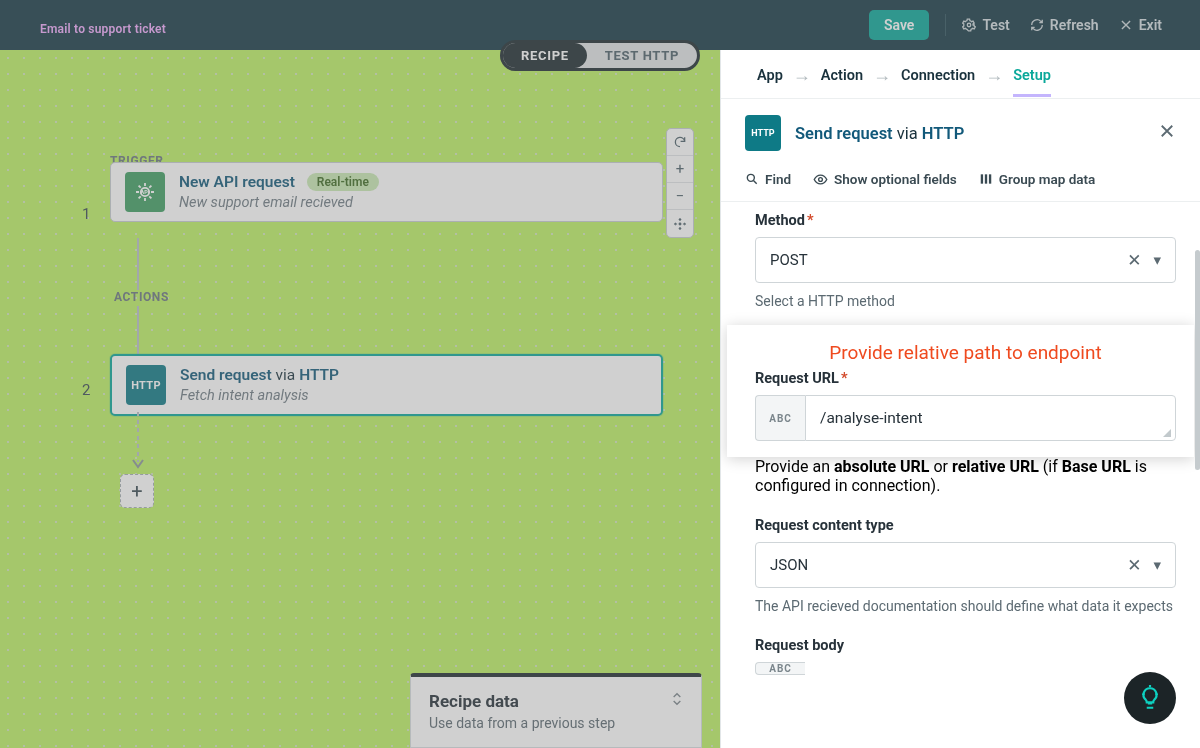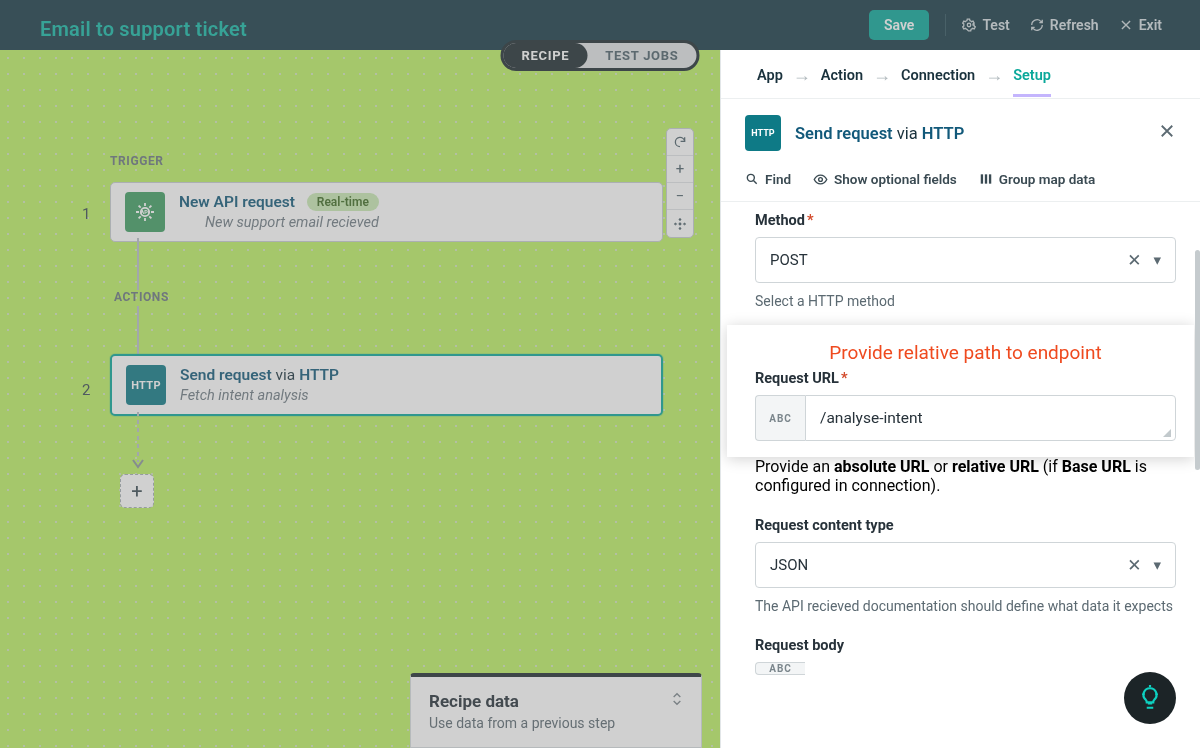--- a/index.html
+++ b/index.html
@@ -1,21 +1,21 @@
 <!DOCTYPE html>
 <html><head>
 <meta charset="utf-8">
 <style>
 * { box-sizing: border-box; margin: 0; padding: 0; font-family: -apple-system, BlinkMacSystemFont, "Segoe UI", Roboto, Helvetica, Arial, sans-serif; }
 body { width: 1200px; height: 748px; overflow: hidden; position: relative; background: #fff; }
 .shade { position:absolute; inset:0; pointer-events:none; background:rgba(120,120,120,.35); z-index:50; }
 
 
 .topbar { height:50px; background:#163945; color:#fff; display:flex; align-items:center; padding:0 28px 0 40px; position:relative; }
-.topbar .title { font-size:20px; font-weight:600; letter-spacing:.2px; color:#14b8a6;margin-top:8px; }
+.topbar .title { font-size:12px; font-weight:600; letter-spacing:.2px; color:#f0abfc;margin-top:8px; }
 .topbar .spacer { flex:1; }
 .topbar .btn { display:inline-flex; align-items:center; gap:6px; font-size:14px; font-weight:600; color:#d5dee2; padding:6px 10px; cursor:pointer; }
 .topbar .save { background:#0aa89a; color:#fff; padding:7px 15px; border-radius:5px; margin-right:10px; }
 .topbar .sep { width:1px; height:22px; background:#315560; margin:0 6px; }
 .ico { width:14px; height:14px; display:inline-block; }
 
 
 .mode-pill { position:absolute; top:40px; left:50%; transform:translateX(-50%); display:flex; background:#e0e3e5; border:3px solid #1e2b30; border-radius:22px; padding:0; z-index:10; }
 .mode-pill .seg { padding:5px 18px; font-size:13px; font-weight:700; letter-spacing:.7px; color:#4e626b; border-radius:18px; cursor:pointer; }
 .mode-pill .seg.active { background:#1e2b30; color:#fff; }
@@ -23,21 +23,21 @@
 
 .canvas { position:absolute; top:50px; left:0; right:480px; bottom:0; background:#bef264; overflow:hidden; }
 .dots { position:absolute; inset:0; background-image:radial-gradient(#dcdfe1 1px, transparent 1px); background-size:16px 16px; opacity:.7; }
 .section-label { position:absolute; font-size:12px; font-weight:700; letter-spacing:.6px; color:#6b7780; }
 .trigger-label { top:104px; left:110px; }
 .actions-label { top:240px; left:114px; }
 .step-num { position:absolute; left:82px; font-size:15px; color:#3a4a52; }
 .num1 { top:155px; } .num2 { top:331px; }
 
 .card { position:absolute; left:110px; width:553px; background:#fff; border:1px solid #c6cdd1; border-radius:5px; display:flex; align-items:center; padding:9px 14px; cursor:pointer; }
-.card1 { top:132px;text-align:right; }
+.card1 { top:112px; }
 .card2 { top:304px; border:2px solid #0aa89a; box-shadow:0 0 0 1px rgba(10,168,154,.15); }
 .card .chip { width:40px; height:40px; border-radius:4px; display:flex; align-items:center; justify-content:center; font-size:11px; font-weight:700; color:#fff; flex-shrink:0; }
 .chip-api { background:#3f9f63; }
 .chip-http { background:#0e7a86; font-size:9px; letter-spacing:.3px; }
 .card .texts { margin-left:14px; }
 .card .line1 { font-size:15.5px; color:#1a323d; }
 .card .line1 .strong { color:#12597a; font-weight:600; }
 .card .pill { display:inline-block; background:#c9eab4; color:#3d6b22; font-size:12px; font-weight:600; padding:2px 10px; border-radius:11px; margin-left:8px; vertical-align:1px; }
 .card .line2 { font-size:14.5px; font-style:italic; color:#6f7c84; margin-top:3px; }
 .conn-svg { position:absolute; left:132px; }
@@ -123,21 +123,21 @@
   <div class="btn">
     <svg class="ico" viewBox="0 0 24 24" stroke="#cdd7db" stroke-width="2.4">
         <path d="M5 5l14 14M19 5L5 19"></path>
       </svg>
     <span>Exit</span>
   </div>
 </div>
 
 <div class="mode-pill">
   <div class="seg active">RECIPE</div>
-  <div class="seg">TEST JOBS</div>
+  <div class="seg">TEST HTTP</div>
 </div>
 
 <div class="canvas">
   <div class="dots"></div>
 
   <div class="section-label trigger-label">TRIGGER</div>
   <div class="section-label actions-label">ACTIONS</div>
   <div class="step-num num1">1</div>
   <div class="step-num num2">2</div>
 

